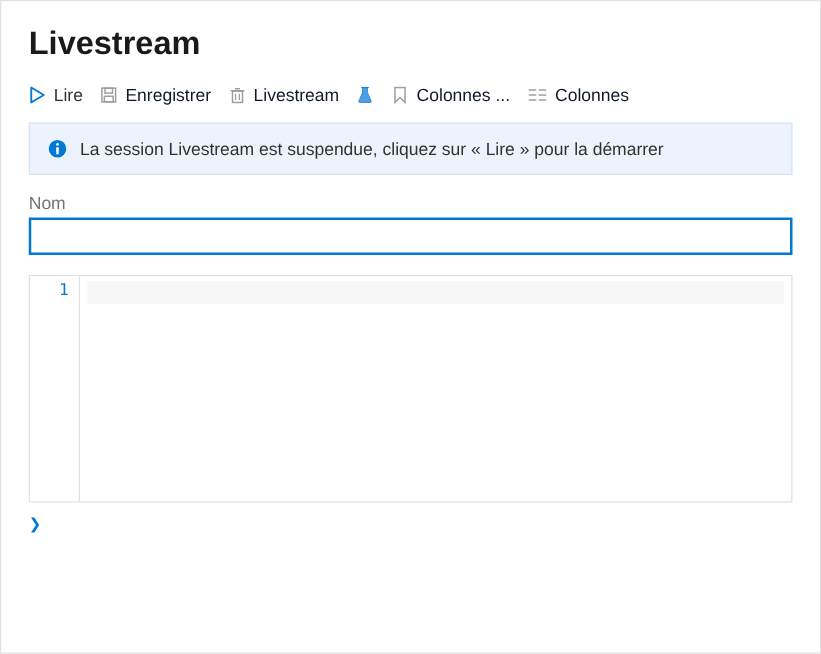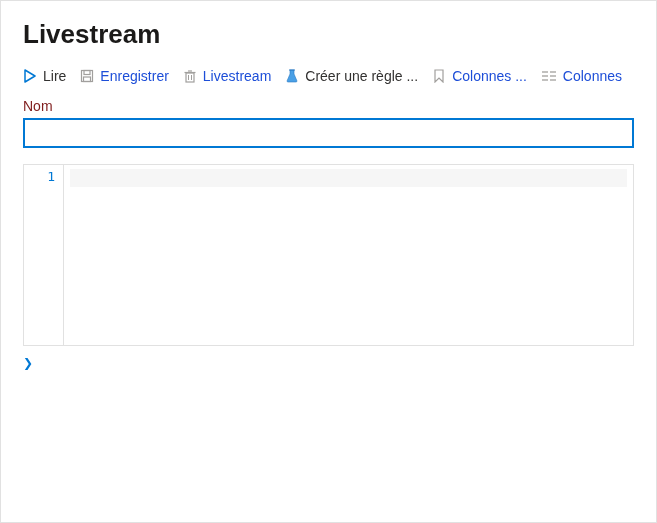--- a/index.html
+++ b/index.html
@@ -27,38 +27,38 @@
     margin-bottom: 14px;
   }
   .tb-btn {
     display: flex;
     align-items: center;
     gap: 6px;
     font-size: 14px;
     cursor: pointer;
     user-select: none;
   }
-  .tb-btn.disabled { color: #1d4ed8; cursor: default; }
+  .tb-btn.disabled { color: #0f172a; cursor: default; }
   .tb-btn.enabled { color: #323130; justify-content: space-between; }
   .icon { display: inline-flex; align-items: center; justify-content: center; }
   .info-bar {
     background: #ecf3fc;
     border-left: none;
     padding: 12px 14px;
     display: flex;
     align-items: center;
     gap: 10px;
     font-size: 14px;
     color: #323130;
     margin-bottom: 14px;
     border: 1px solid #d6e3f5;
   }
   .field-label {
     font-size: 14px;
-    color: #7f1d1d;
+    color: #737373;
     margin-bottom: 4px;
   }
   .name-input {
     width: 100%;
     height: 30px;
     border: 2px solid #0078d4;
     outline: none;
     padding: 4px 8px;
     font-size: 14px;
     font-family: inherit;
@@ -143,21 +143,20 @@
       <span>Livestream</span>
     </div>
 
     <div class="tb-btn enabled">
       <span class="icon">
         <svg width="14" height="14" viewBox="0 0 14 14">
             <path d="M5 1 L5 5 L2 12 Q2 13 3 13 L11 13 Q12 13 12 12 L9 5 L9 1 Z" fill="#4aa0e6" stroke="#2a7bc4" stroke-width="0.6"></path>
             <rect x="4" y="0.5" width="6" height="1" fill="#2a7bc4"></rect>
           </svg>
       </span>
-      <span>Créer une règle ...</span>
     </div>
 
     <div class="tb-btn disabled">
       <span class="icon">
         <svg width="14" height="14" viewBox="0 0 14 14">
             <path d="M3 1 L11 1 L11 13 L7 9 L3 13 Z" fill="none" stroke="#a19f9d" stroke-width="1.2"></path>
           </svg>
       </span>
       <span>Colonnes ...</span>
     </div>
@@ -171,20 +170,30 @@
           <line x1="9" y1="2" x2="15" y2="2" stroke="#a19f9d" stroke-width="1.3"></line>
           <line x1="9" y1="6" x2="15" y2="6" stroke="#a19f9d" stroke-width="1.3"></line>
           <line x1="9" y1="10" x2="15" y2="10" stroke="#a19f9d" stroke-width="1.3"></line>
         </svg>
       </span>
       <span>Colonnes</span>
     </div>
 
   </div>
 
+  <div class="info-bar">
+    <span class="icon">
+      <svg width="16" height="16" viewBox="0 0 16 16">
+          <circle cx="8" cy="8" r="7" fill="#0078d4"></circle>
+          <circle cx="8" cy="4.5" r="1.1" fill="#fff"></circle>
+          <rect x="7" y="6.5" width="2" height="6" rx="1" fill="#fff"></rect>
+        </svg>
+    </span>
+    <span>La session Livestream est suspendue, cliquez sur « Lire » pour la démarrer</span>
+  </div>
 
   <div class="field-label">Nom</div>
   <input class="name-input" type="text" value="" style="">
 
   <div class="query-editor">
     <div class="gutter">
       <div>1</div>
     </div>
     <div class="code-area">
       <div class="code-line-bg"></div>

